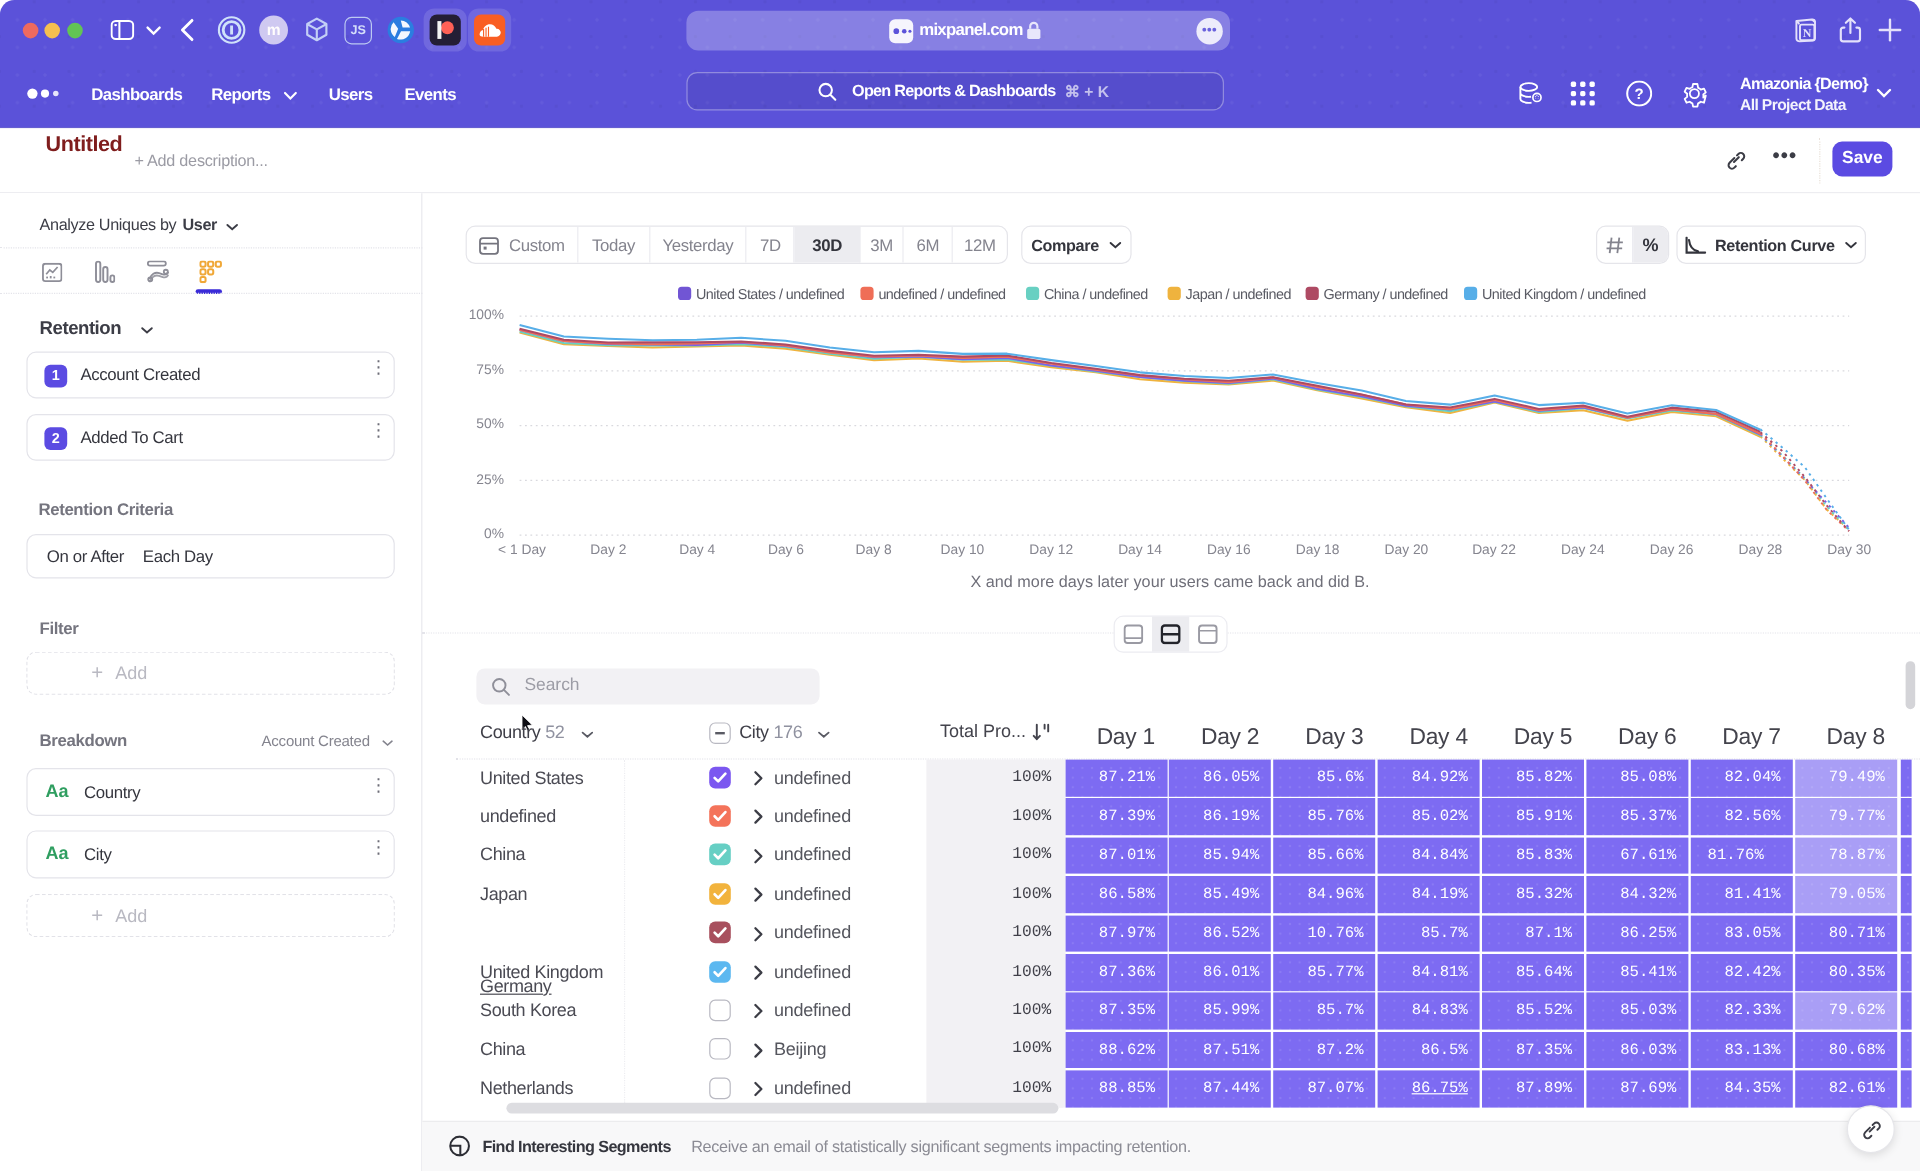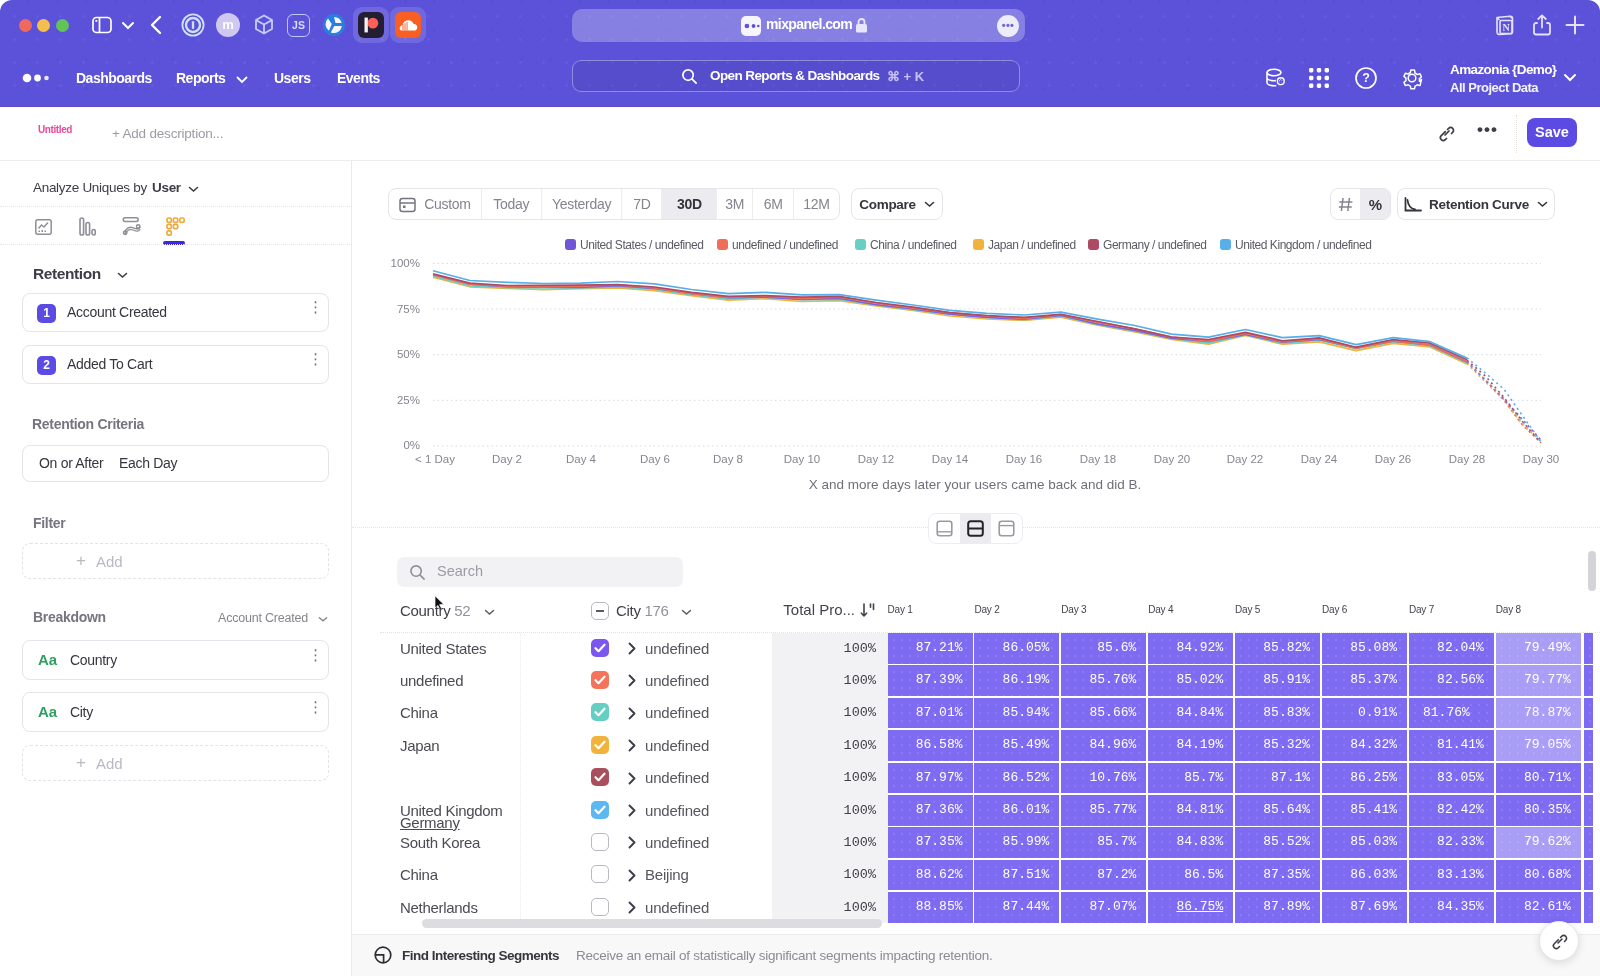--- a/index.html
+++ b/index.html
@@ -23,21 +23,21 @@
 .seg{position:absolute;top:188px;height:32px;border:1px solid #e5e5ea;border-radius:8px;background:#fff;display:flex;align-items:center;overflow:hidden;}
 .seg .it{height:100%;display:flex;align-items:center;justify-content:center;color:#84848e;font-size:14px;border-right:1px solid #ececf1;white-space:nowrap;letter-spacing:-0.3px;}
 .seg .it:last-child{border-right:none;}
 .dcell{position:absolute;background:#7d6bf2;color:#fff;font-family:"Liberation Mono",monospace;font-size:13px;text-align:right;line-height:30.5px;padding-right:10px;height:30.5px;width:85px;
  background-image:radial-gradient(rgba(255,255,255,0.10) 0.9px,transparent 1.3px);background-size:8px 8px;background-position:2px 3px;}
 .dcell.lt{background-color:#a99ef6;}
 .trow{position:absolute;left:400px;color:#4b4b54;font-size:15px;letter-spacing:-0.3px;}
 .totc{position:absolute;left:776px;width:100px;color:#3f3f48;font-family:"Liberation Mono",monospace;font-size:13.5px;text-align:right;}
 .cbx{position:absolute;left:591px;width:18px;height:18px;border-radius:5px;}
 .undf{position:absolute;left:645px;color:#55565e;font-size:15px;letter-spacing:-0.2px;}
-.dayh{position:absolute;color:#43434c;font-size:10px;width:85px;padding-right:10px;letter-spacing:-0.2px;}
+.dayh{position:absolute;color:#43434c;font-size:19px;width:85px;text-align:right;padding-right:10px;letter-spacing:-0.2px;}
 </style></head>
 <body>
 <div id="chrome">
  <div class="tl" style="left:18.5px;background:#ee6a5f;"></div>
  <div class="tl" style="left:37px;background:#f5bf4f;"></div>
  <div class="tl" style="left:55.5px;background:#62c454;"></div>
  <svg class="cicon" style="left:92px;top:15px;width:20px;height:20px;" viewBox="0 0 20 20">
       <rect x="1" y="2.5" width="18" height="15" rx="3.5" fill="none" stroke="#fff" stroke-width="1.7"></rect>
       <line x1="7.5" y1="2.5" x2="7.5" y2="17.5" stroke="#fff" stroke-width="1.7"></line>
       <rect x="3.2" y="5" width="2.3" height="1.8" rx="0.9" fill="#fff"></rect>
@@ -173,21 +173,21 @@
       <path d="M12 8.2a3.8 3.8 0 100 7.6 3.8 3.8 0 000-7.6zm9.5 5.4l-2.1 1.7c.05-.4.1-.9.1-1.3s-.05-.9-.1-1.3l2.1-1.7-1.5-3.2-2.7.8a7.6 7.6 0 00-2.2-1.3L14.5 4h-3.6l-.6 2.7c-.8.3-1.5.7-2.2 1.3l-2.7-.8-1.5 3.2 2.1 1.7c-.05.4-.1.9-.1 1.3s.05.9.1 1.3L3.9 16.4l1.5 3.2 2.7-.8c.7.6 1.4 1 2.2 1.3l.6 2.7h3.6l.6-2.7c.8-.3 1.5-.7 2.2-1.3l2.7.8z" fill="none" stroke="#fff" stroke-width="1.5" stroke-linejoin="round"></path>
     </svg>
  <div class="abs" style="left:1450px;top:62px;color:#fff;font-size:13.5px;font-weight:700;letter-spacing:-0.6px;">Amazonia {Demo}</div>
  <div class="abs" style="left:1450px;top:80px;color:rgba(255,255,255,0.93);font-size:13px;font-weight:700;letter-spacing:-0.5px;">All Project Data</div>
  <svg class="abs" style="left:1563px;top:73px;width:14px;height:9px;" viewBox="0 0 14 9">
       <path d="M2 2l5 5 5-5" fill="none" stroke="#fff" stroke-width="2" stroke-linecap="round"></path>
     </svg>
 </div>
 
 <div class="abs" style="left:0;top:107px;width:1600px;height:54px;background:#fff;border-bottom:1px solid #ededf1;">
- <div class="abs" style="left:38px;top:17px;font-size:10px;font-weight:700;color:#ec4899;letter-spacing:-0.4px;">Untitled</div>
+ <div class="abs" style="left:38px;top:3px;font-size:18px;font-weight:700;color:#7f1d1d;letter-spacing:-0.4px;">Untitled</div>
  <div class="abs" style="left:112px;top:19px;font-size:13.5px;color:#9b9ba4;letter-spacing:-0.2px;">+ Add description...</div>
  <svg class="abs" style="left:1438px;top:18px;width:17px;height:17px;" viewBox="0 0 17 17">
       <g fill="none" stroke="#3c3d46" stroke-width="1.7" stroke-linecap="round">
         <path d="M7 10l4-4"></path>
         <path d="M9.5 4.5l1.2-1.2a2.8 2.8 0 014 4L13.5 8.5"></path>
         <path d="M7.3 6.7l-4 4a2.8 2.8 0 004 4l1.2-1.2"></path>
       </g>
     </svg>
  <div class="abs" style="left:1477px;top:13px;color:#3c3d46;font-size:17px;font-weight:700;letter-spacing:1px;">•••</div>
  <div class="abs" style="left:1516px;top:8px;width:1px;height:38px;border-left:1px dotted #e8e0d8;"></div>
@@ -489,21 +489,21 @@
 <svg class="abs" style="left:628px;top:706.8px;width:8px;height:13px;" viewBox="0 0 8 13">
     <path d="M1.5 1.5L6.5 6.5 1.5 11.5" fill="none" stroke="#3c3d46" stroke-width="1.9" stroke-linecap="round" stroke-linejoin="round"></path>
   </svg>
 <div class="undf" style="top:704.3px;">undefined</div>
 <div class="totc" style="top:705.3px;">100%</div>
 <div class="dcell" style="left:887.5px;top:697.8px;">87.01%</div>
 <div class="dcell" style="left:974.4px;top:697.8px;">85.94%</div>
 <div class="dcell" style="left:1061.3px;top:697.8px;">85.66%</div>
 <div class="dcell" style="left:1148.2px;top:697.8px;">84.84%</div>
 <div class="dcell" style="left:1235.1px;top:697.8px;">85.83%</div>
-<div class="dcell" style="left:1322.0px;top:697.8px;">0.91%</div>
+<div class="dcell" style="left:1322.0px;top:697.8px;">67.61%</div>
 <div class="dcell" style="left:1408.9px;top:697.8px;text-align:center;">81.76%</div>
 <div class="dcell lt" style="left:1495.8px;top:697.8px;">78.87%</div>
 <div class="dcell" style="left:1583.5px;top:697.8px;width:9px;padding:0;"></div>
 <div class="trow" style="top:736.7px;">Japan</div>
 <div class="cbx" style="top:735.7px;background:#f2b33c;">
     <svg style="width:18px;height:18px;" viewBox="0 0 18 18">
       <path d="M4.5 9.2l3 3 6-6.5" fill="none" stroke="#fff" stroke-width="2.2" stroke-linecap="round" stroke-linejoin="round"></path>
     </svg>
   </div>
 <svg class="abs" style="left:628px;top:739.2px;width:8px;height:13px;" viewBox="0 0 8 13">

